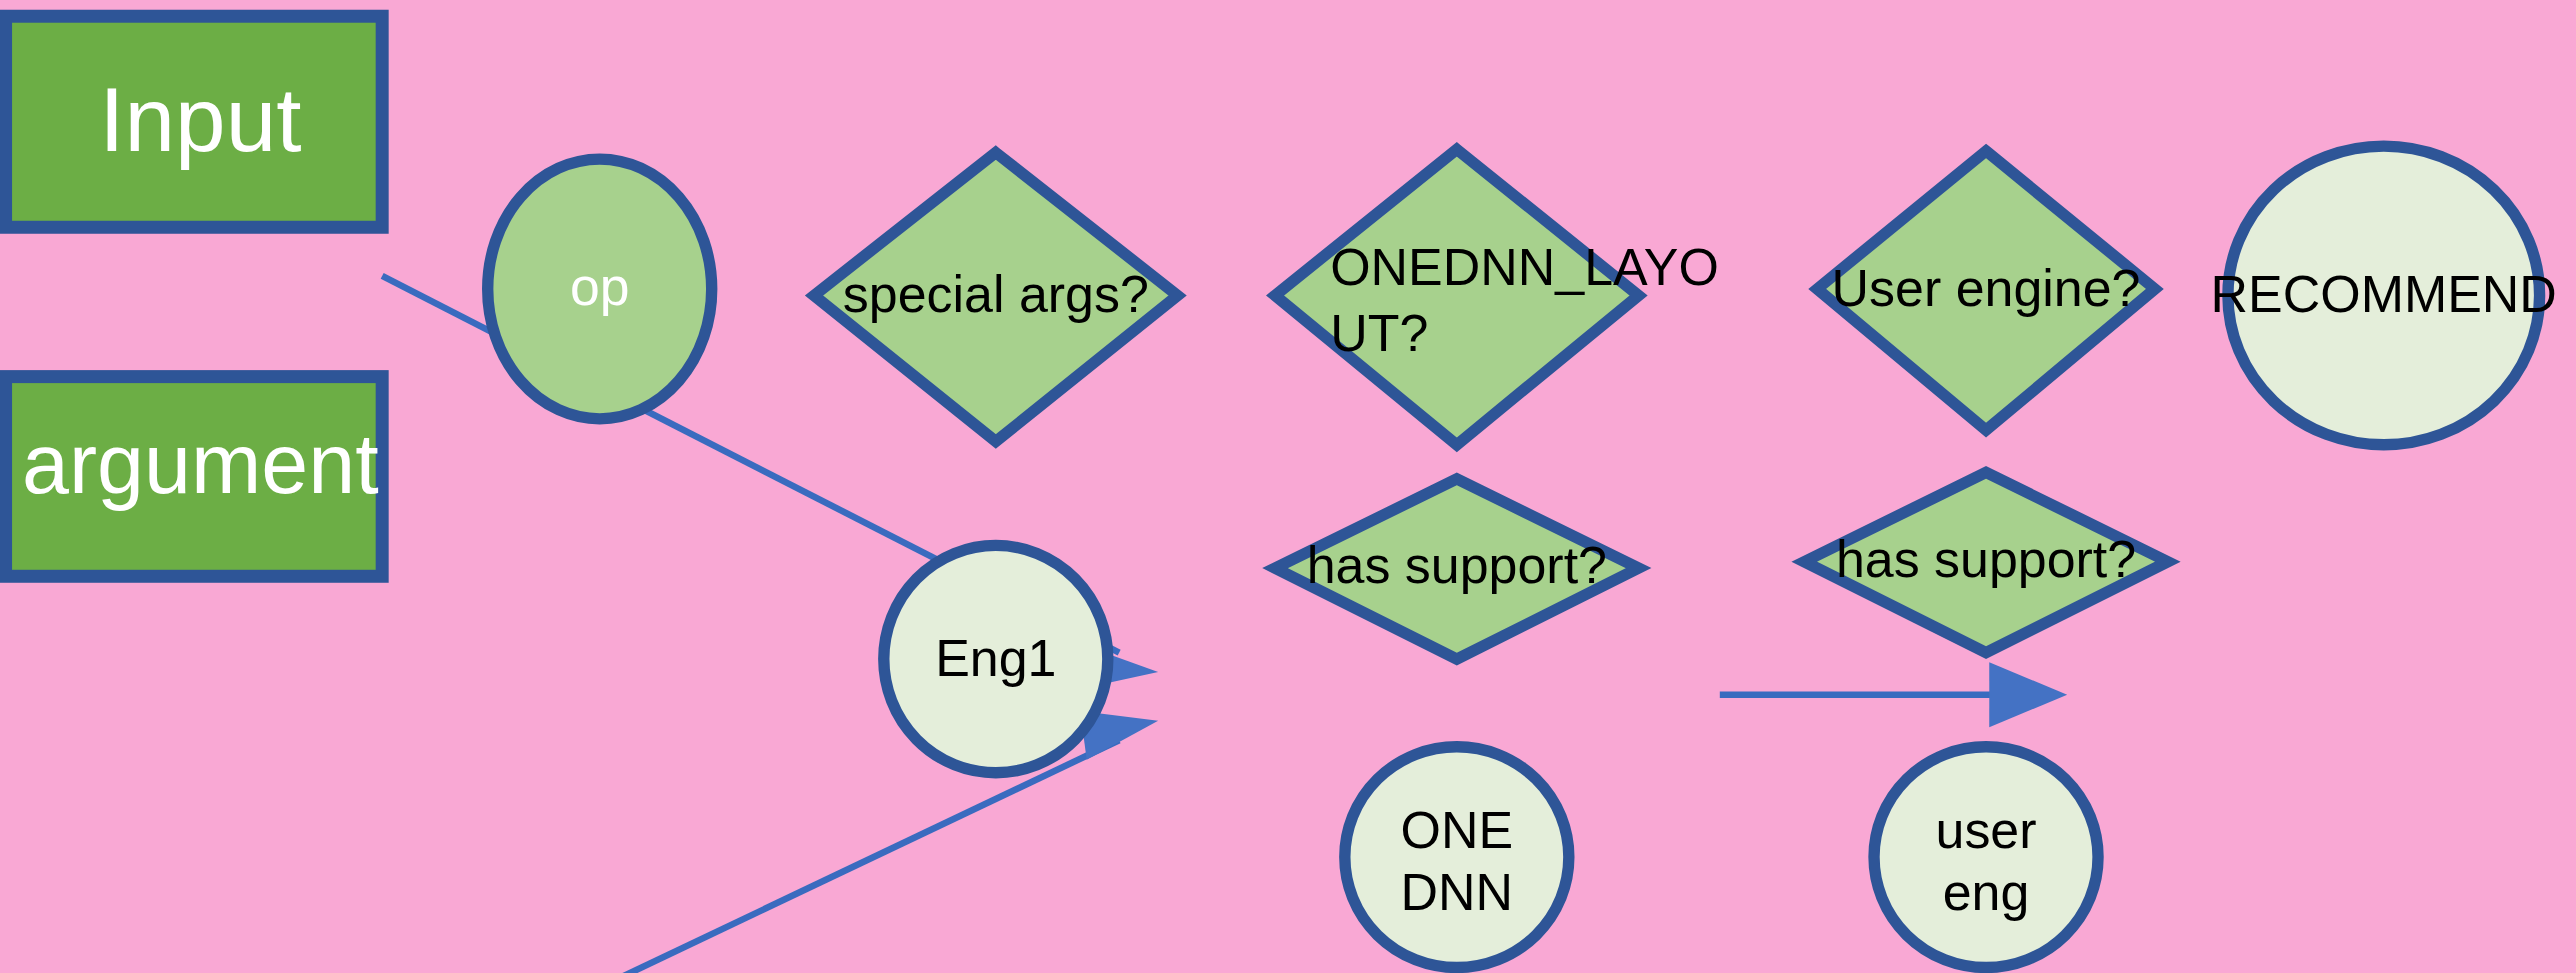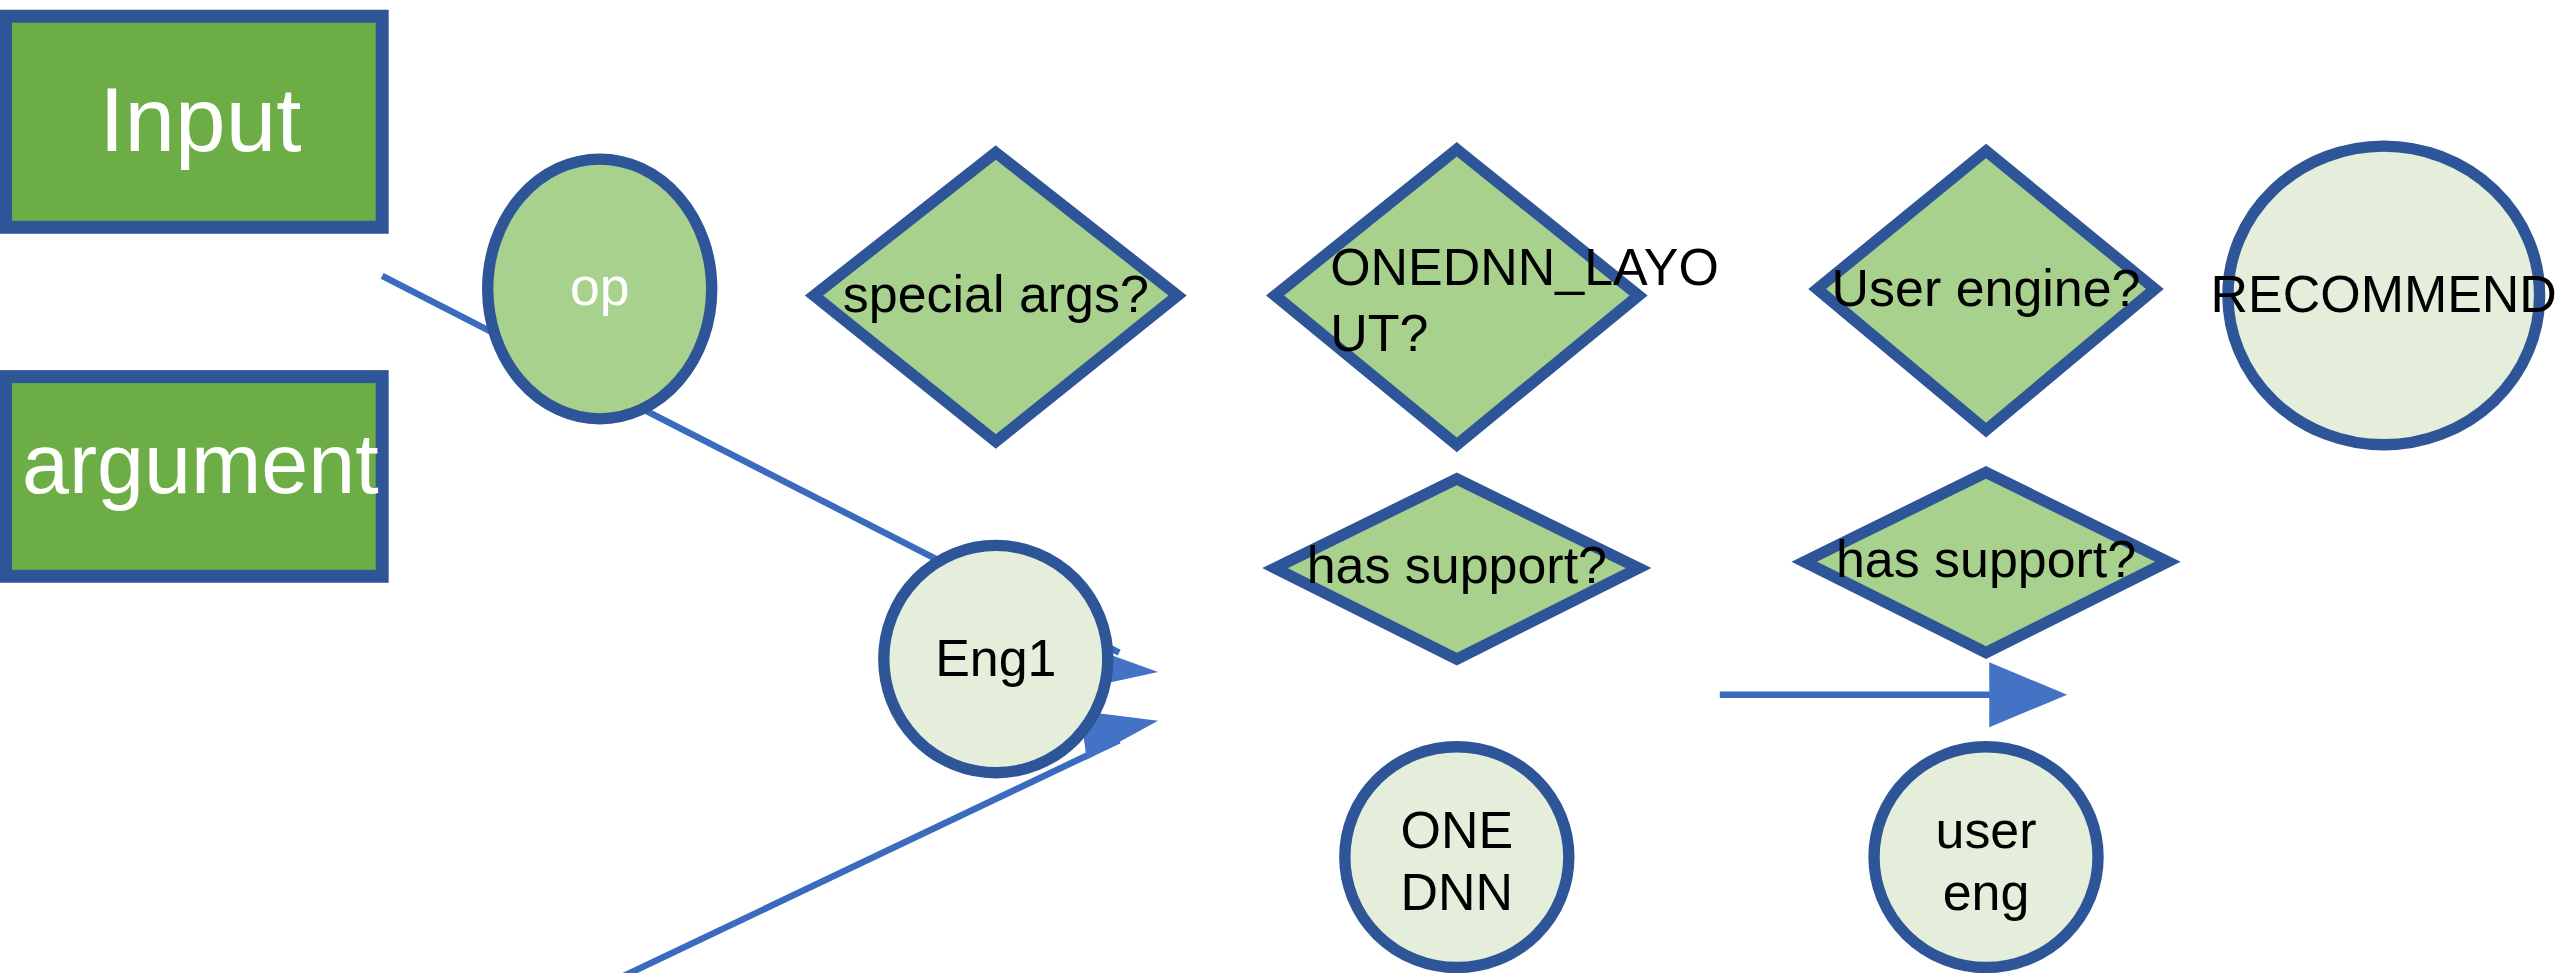--- a/index.html
+++ b/index.html
@@ -11,21 +11,21 @@
   body {
     width: 2576px;
     height: 974px;
     overflow: hidden;
     font-family: "Liberation Sans", sans-serif;
   }
   #canvas-root {
     position: relative;
     width: 2576px;
     height: 974px;
-    background: #ffffff;
+    background: #f9a8d4;
   }
   #flow-svg {
     position: absolute;
     left: 0;
     top: 0;
     width: 2576px;
     height: 974px;
     display: block;
   }
   .node-label {

